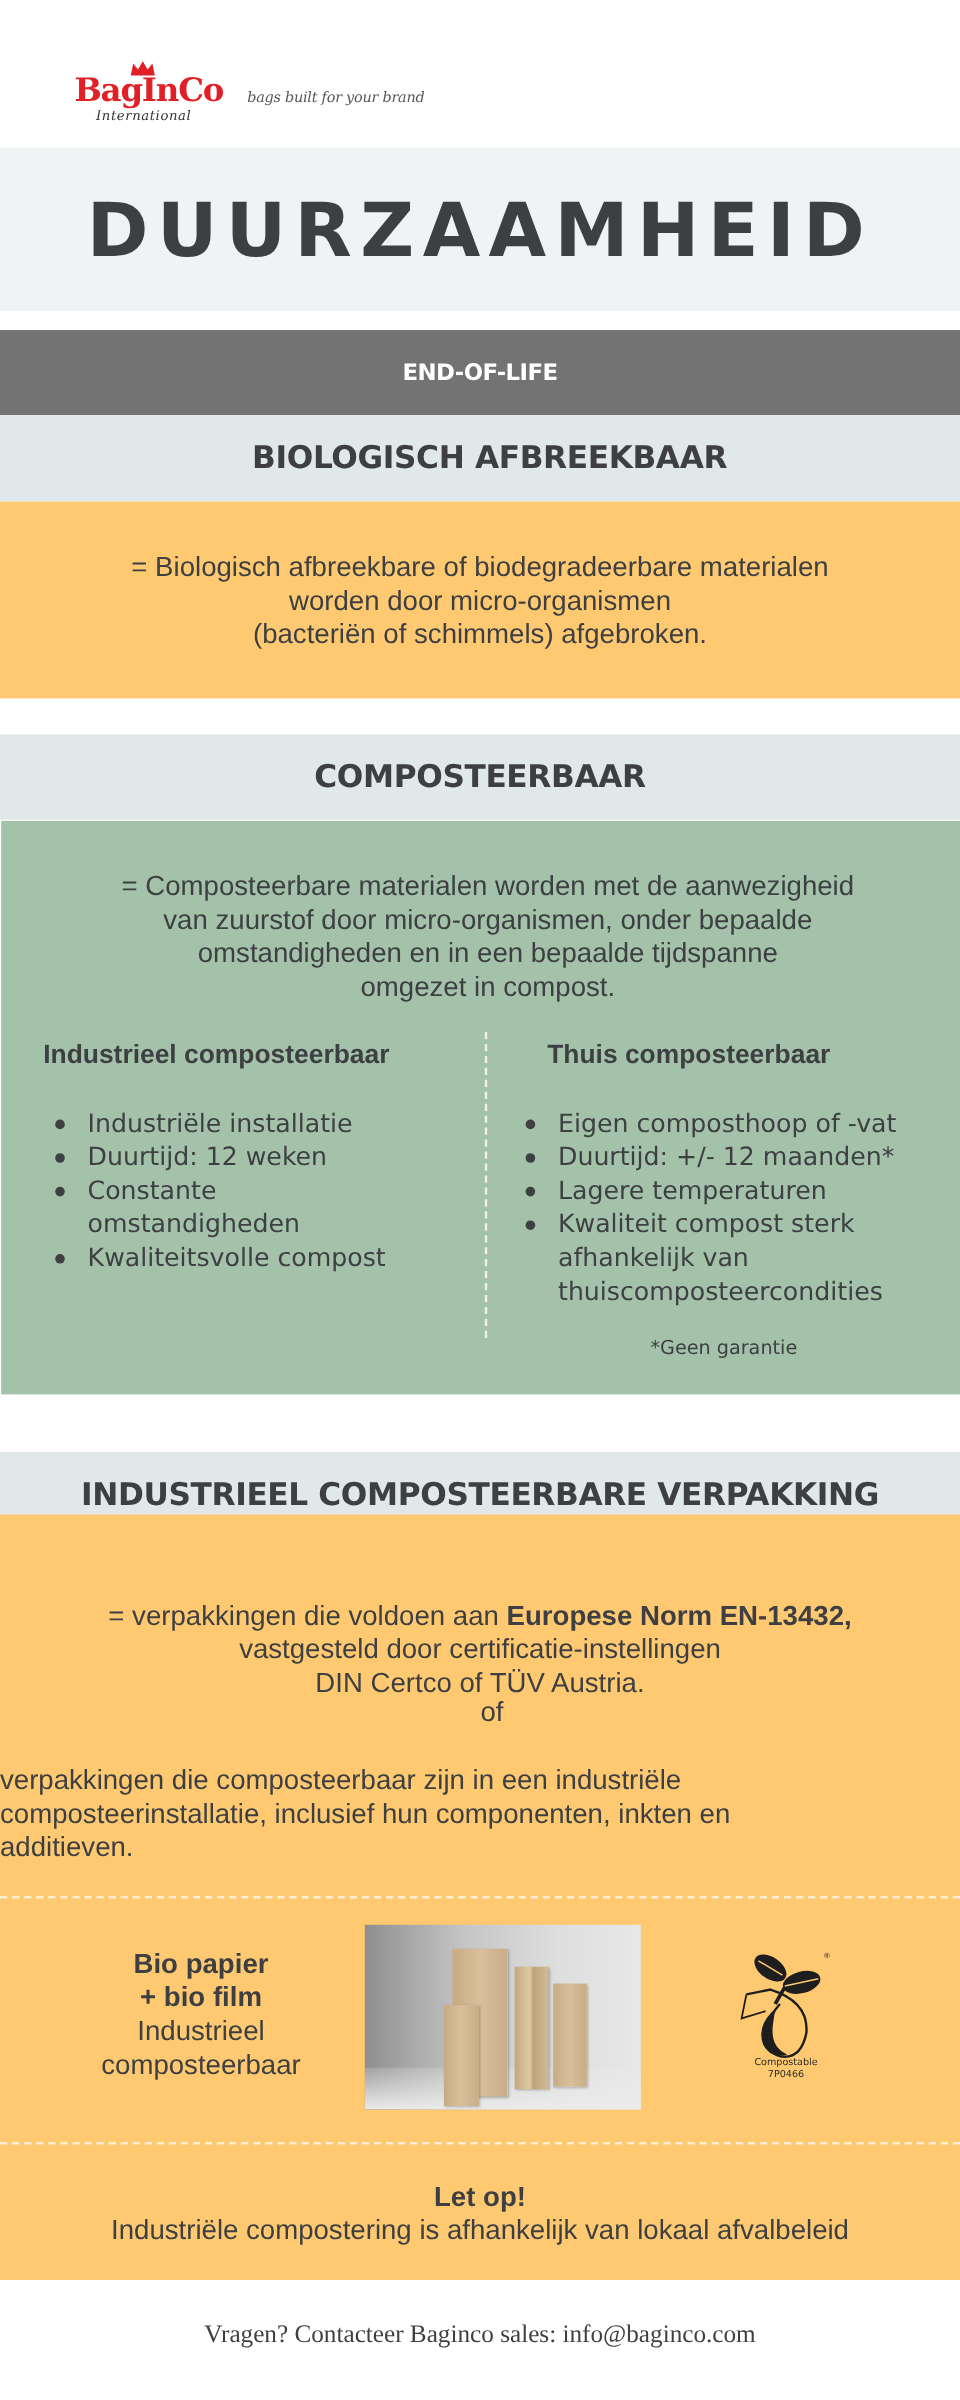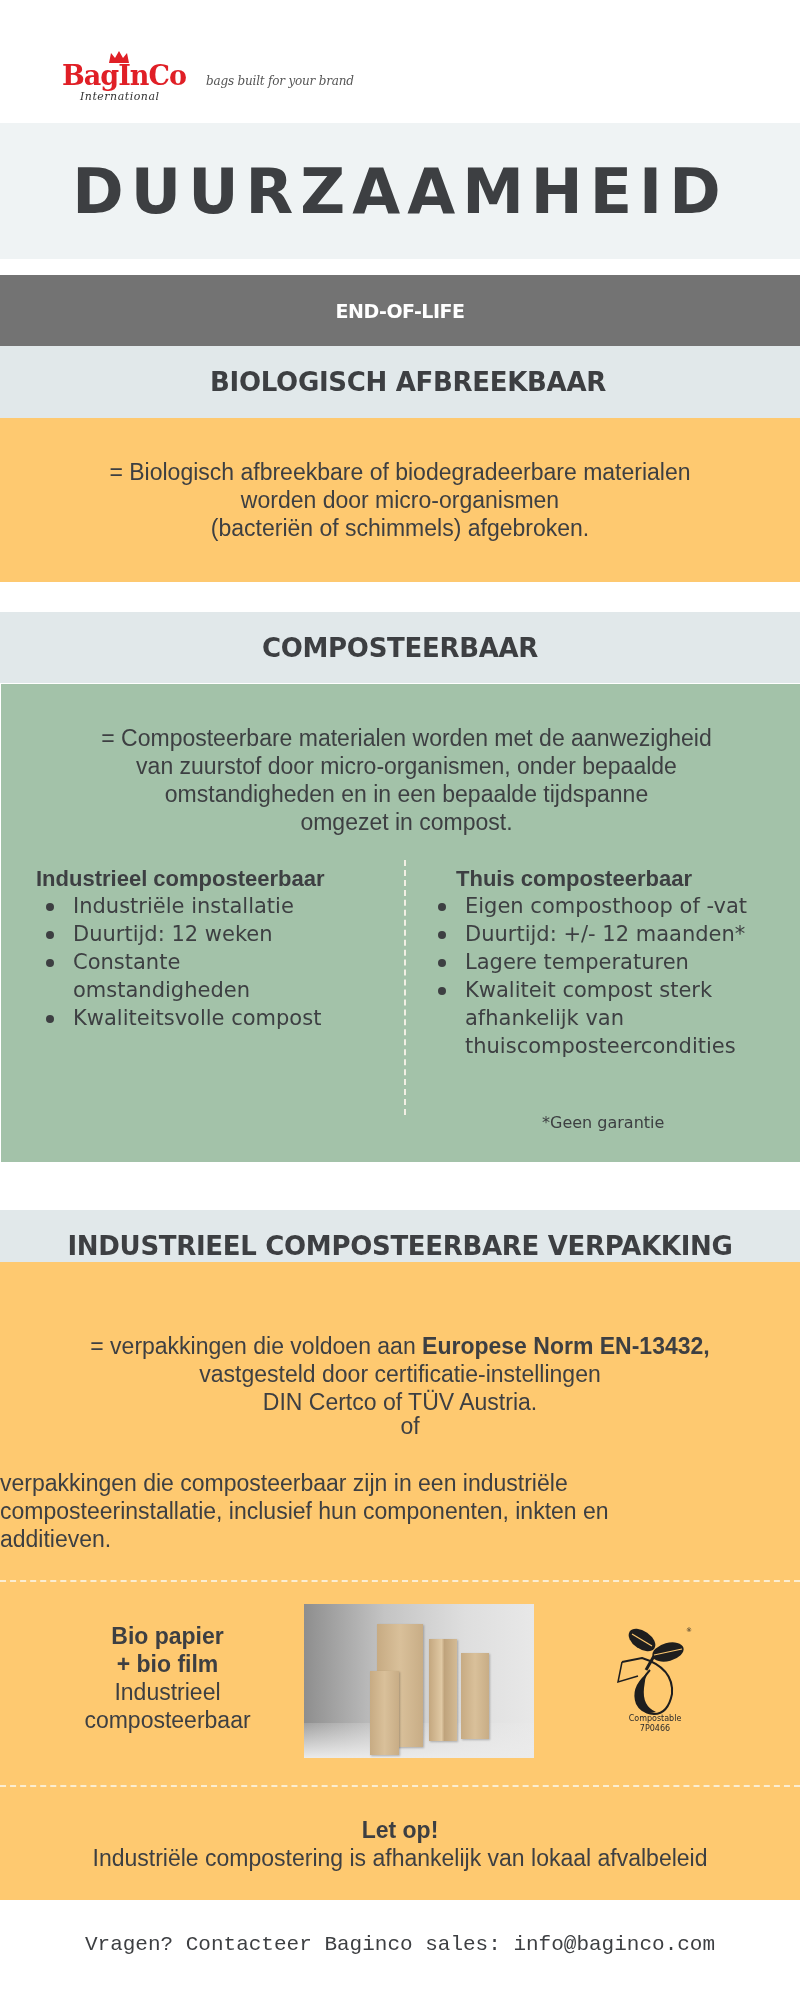--- a/index.html
+++ b/index.html
@@ -26,21 +26,21 @@
 
   .bio-head { top: 346px; height: 72px; padding-left: 16px; }
   .bio-body { top: 418px; height: 164px; background: #fec970; display: flex; align-items: center; justify-content: center; text-align: center; }
   .body-text { font-family: "Liberation Sans", sans-serif; font-size: 23px; line-height: 28px; color: #3d3f42; }
 
   .comp-head { top: 612px; height: 71px; }
   .comp-body { top: 684px; left: 1px; width: 799px; height: 478px; background: #a3c2a9; }
   .comp-intro { position: absolute; left: 0; top: 40px; width: 731px; text-align: center; margin-left: 40px; }
   .col { position: absolute; top: 866px; }
   .col h4 { font-family: "Liberation Sans", sans-serif; font-weight: bold; font-size: 22px; color: #3d3f42; }
-  .col ul { list-style: none; }
+  .col ul { list-style: none; margin-top: 30px; }
   .col li { position: relative; padding-left: 37px; font-family: "DejaVu Sans", sans-serif; font-size: 21px; line-height: 28px; color: #3d3f42; }
   .col li .bullet { position: absolute; left: 10px; top: 11px; width: 8px; height: 8px; border-radius: 50%; background: #3d3f42; }
   .col-left { left: 36px; width: 340px; }
   .col-left ul { margin-left: 0; }
   .col-right { left: 455px; width: 330px; }
   .divider-v { left: 404px; top: 860px; height: 255px; width: 0; border-left: 2px dashed #f2efe4; }
   .footnote { left: 526px; top: 1113px; font-family: "DejaVu Sans", sans-serif; font-size: 16px; color: #3d3f42; margin-left: 16px; }
 
   .pack-head { top: 1190px; height: 72px; margin-top: 20px; }
   .pack-body { top: 1262px; height: 638px; background: #fec970; }
@@ -54,21 +54,21 @@
   .prod-label .b { font-weight: bold; display: block; }
   .prod-label .n { display: block; }
   .prod-img { left: 304px; top: 1604px; width: 230px; height: 154px; background: linear-gradient(90deg, #8e8e8e 0%, #c4c4c4 35%, #dedede 70%, #e8e8e8 100%); overflow: hidden; }
   .prod-img .floor { position: absolute; left: 0; bottom: 0; width: 100%; height: 35px; background: linear-gradient(180deg, rgba(235,235,235,0.2), #ebebeb); }
   .bag { position: absolute; background: linear-gradient(90deg, #c7ab83, #d9c09a 50%, #c8ad86); box-shadow: 1px 1px 2px rgba(0,0,0,0.25); }
   .seedling { left: 616px; top: 1622px; width: 80px; height: 115px; }
   .seedling-text { left: 600px; top: 1714px; width: 110px; text-align: center; font-family: "DejaVu Sans", sans-serif; font-size: 8px; line-height: 10px; color: #2b2b2b; }
 
   .warn { left: 0; top: 1816px; width: 800px; text-align: center; }
   .warn .t { font-weight: bold; display: block; }
-  .contact { left: 0; top: 1933px; width: 800px; text-align: center; font-family: Liberation Mono, monospace; font-size: 21px; color: #3d3f42; }
+  .contact { left: 0; top: 1933px; width: 800px; text-align: center; font-family: Liberation Serif, serif; font-size: 21px; color: #3d3f42; }
 </style>
 </head>
 <body>
 
 <div class="abs logo">
   <svg class="logo-crown" viewBox="0 0 22 14">
     <path d="M1 13 L3 3 L7 8 L11 1 L15 8 L19 3 L21 13 Z" fill="#e01f26"></path>
   </svg>
   <span class="logo-word">BagInCo</span>
   <span class="logo-sub">International</span>

